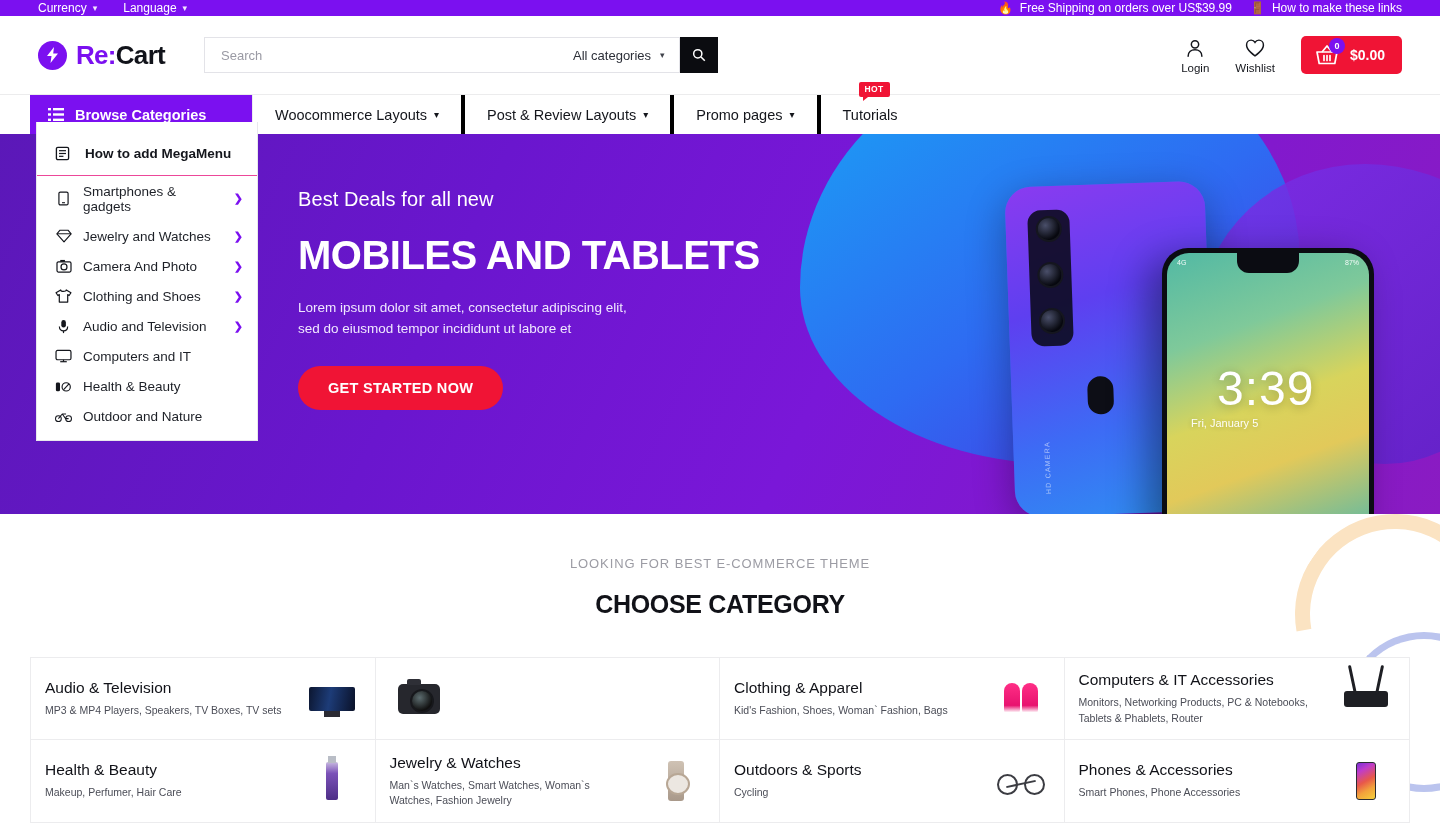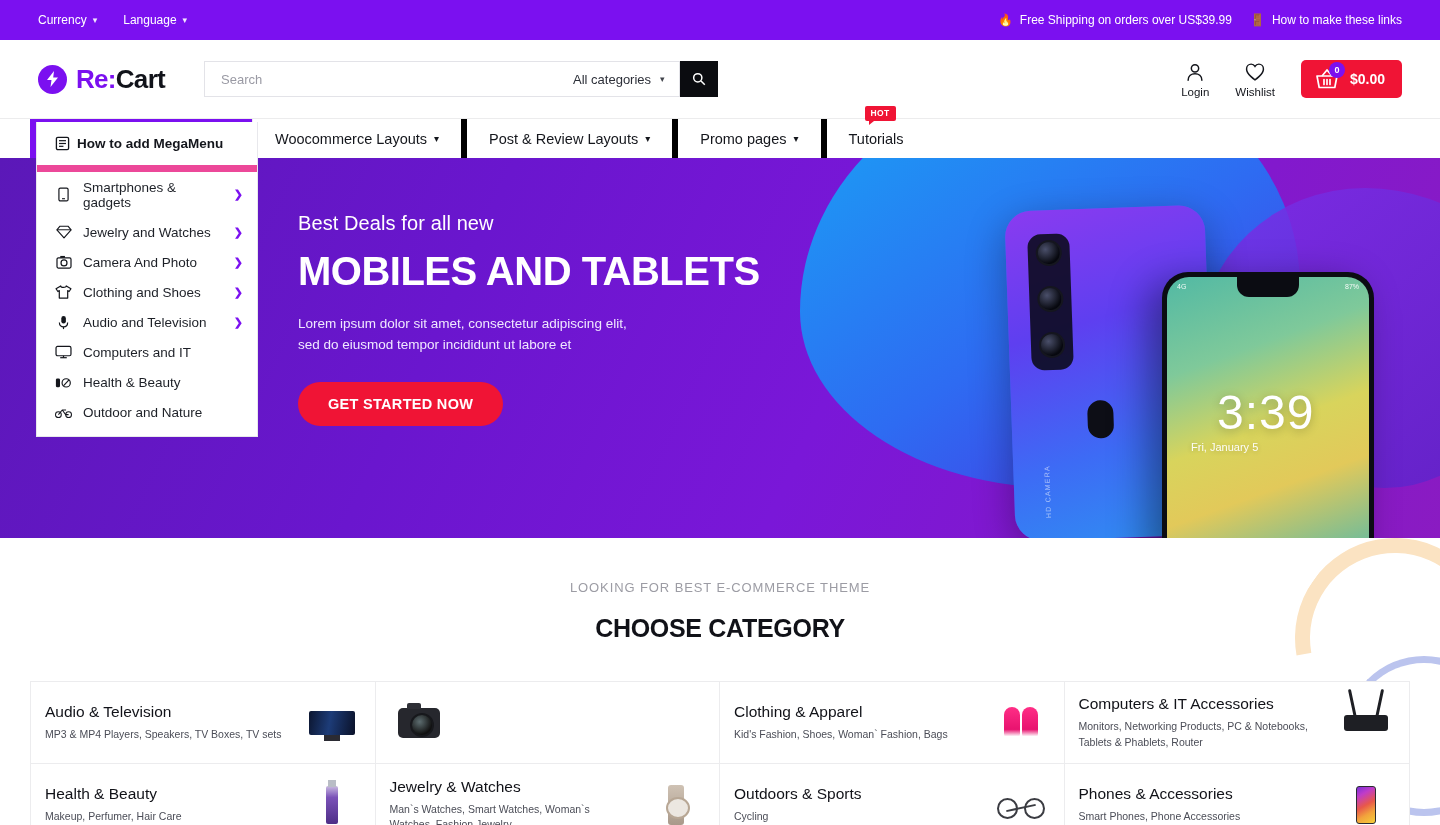--- a/index.html
+++ b/index.html
@@ -5,21 +5,21 @@
   * { box-sizing: border-box; margin: 0; padding: 0; }
   html, body {
     width: 1440px; height: 825px;
     font-family: "Liberation Sans", sans-serif;
     background: #ffffff;
     overflow: hidden;
   }
 
   
   .topbar {
-    height: 40px; background: #7B10F0;
+    height: 16px; background: #7B10F0;
     display: flex; align-items: center;
     padding: 0 38px; color: #fff; font-size: 12px;
   }
   .topbar-left { display: flex; gap: 26px; }
   .tb-item { display: flex; align-items: center; gap: 6px; cursor: pointer; }
   .caret { font-size: 9px; opacity: .9; }
   .topbar-right { margin-left: auto; display: flex; gap: 18px; align-items: center; }
   .tb-note { display: flex; align-items: center; gap: 7px; cursor: pointer; font-size: 12px; }
   .emoji { font-size: 12px; line-height: 1; }
 
@@ -82,21 +82,21 @@
   }
   .browse-cats {
     width: 222px; background: #7B10F0; color: #fff;
     display: flex; align-items: center; gap: 11px; padding-left: 18px;
     font-size: 14.5px; font-weight: 700; cursor: pointer;
   }
   .nav-items { display: flex; align-items: stretch; }
   .nav-item {
     display: flex; align-items: center; gap: 7px; padding: 0 22px;
     font-size: 14.5px; color: #14161c; cursor: pointer;
-    border-right: 6px solid #000000; position: relative;
+    border-right: 4px solid #000000; position: relative;
   }
   .nav-item:first-child { border-left: 1px solid #ececef; }
   .nav-item.last { border-right: none; }
   .nav-caret { font-size: 10px; color: #14161c; }
   .hot-badge {
     position: absolute; top: -13px; left: 38px;
     background: #F01435; color: #fff; font-size: 8.5px; font-weight: 700;
     padding: 2px 6px 3px; border-radius: 2px; letter-spacing: .4px;
   }
   .hot-badge::after {
@@ -104,23 +104,23 @@
     border-left: 5px solid #F01435; border-bottom: 4px solid transparent;
   }
 
   
   .catpanel {
     position: absolute; left: 36px; top: 122px; width: 222px;
     background: #fff; border: 1px solid #e8e8ec; border-top: none;
     z-index: 40; padding-bottom: 9px;
   }
   .cat-head {
-    display: flex; align-items: center; gap: 7px;
-    padding: 14px 0 14px 18px; font-size: 13.5px; font-weight: 700;
-    color: #14161c; border-bottom: 7px solid #ec4899; cursor: pointer;
+    display: flex; align-items: center; gap: 15px;
+    padding: 24px 0 14px 18px; font-size: 13.5px; font-weight: 700;
+    color: #14161c; border-bottom: 1px solid #ec4899; cursor: pointer;
   }
   .cat-item {
     display: flex; align-items: center; gap: 11px;
     padding: 7.5px 14px 7.5px 18px; font-size: 13.5px; color: #1d2027;
     cursor: pointer; position: relative;
   }
   .cat-item .arrow { margin-left: auto; color: #7B10F0; font-size: 11px; font-weight: 700; }
   .cat-icon { width: 17px; display:flex; align-items:center; justify-content:center; flex:none; }
 
   
@@ -137,21 +137,21 @@
   .blob2 {
     position: absolute; width: 330px; height: 300px; right: -90px; top: 30px;
     background: linear-gradient(140deg,#7A2FE8 0%,#5B22C6 100%);
     border-radius: 50% 50% 44% 56% / 52% 46% 54% 48%;
     opacity: .85;
   }
   .hero-inner { position: relative; z-index: 5; padding: 54px 0 0 298px; }
   .hero-kicker { color: #fff; font-size: 20px; font-weight: 500; letter-spacing: .1px; }
   .hero-title {
     color: #fff; font-size: 40px; font-weight: 800; letter-spacing: -.5px;
-    margin-top: 14px;
+    margin-top: 22px;
   }
   .hero-sub { color: #f0e8ff; font-size: 13.5px; line-height: 1.55; margin-top: 20px; }
   .hero-btn {
     margin-top: 26px; background: #F01435; color: #fff; border: none;
     border-radius: 24px; padding: 14px 30px; font-size: 14.5px;
     font-weight: 800; letter-spacing: .3px; cursor: pointer;
     font-family: "Liberation Sans", sans-serif;
   }
 
   

